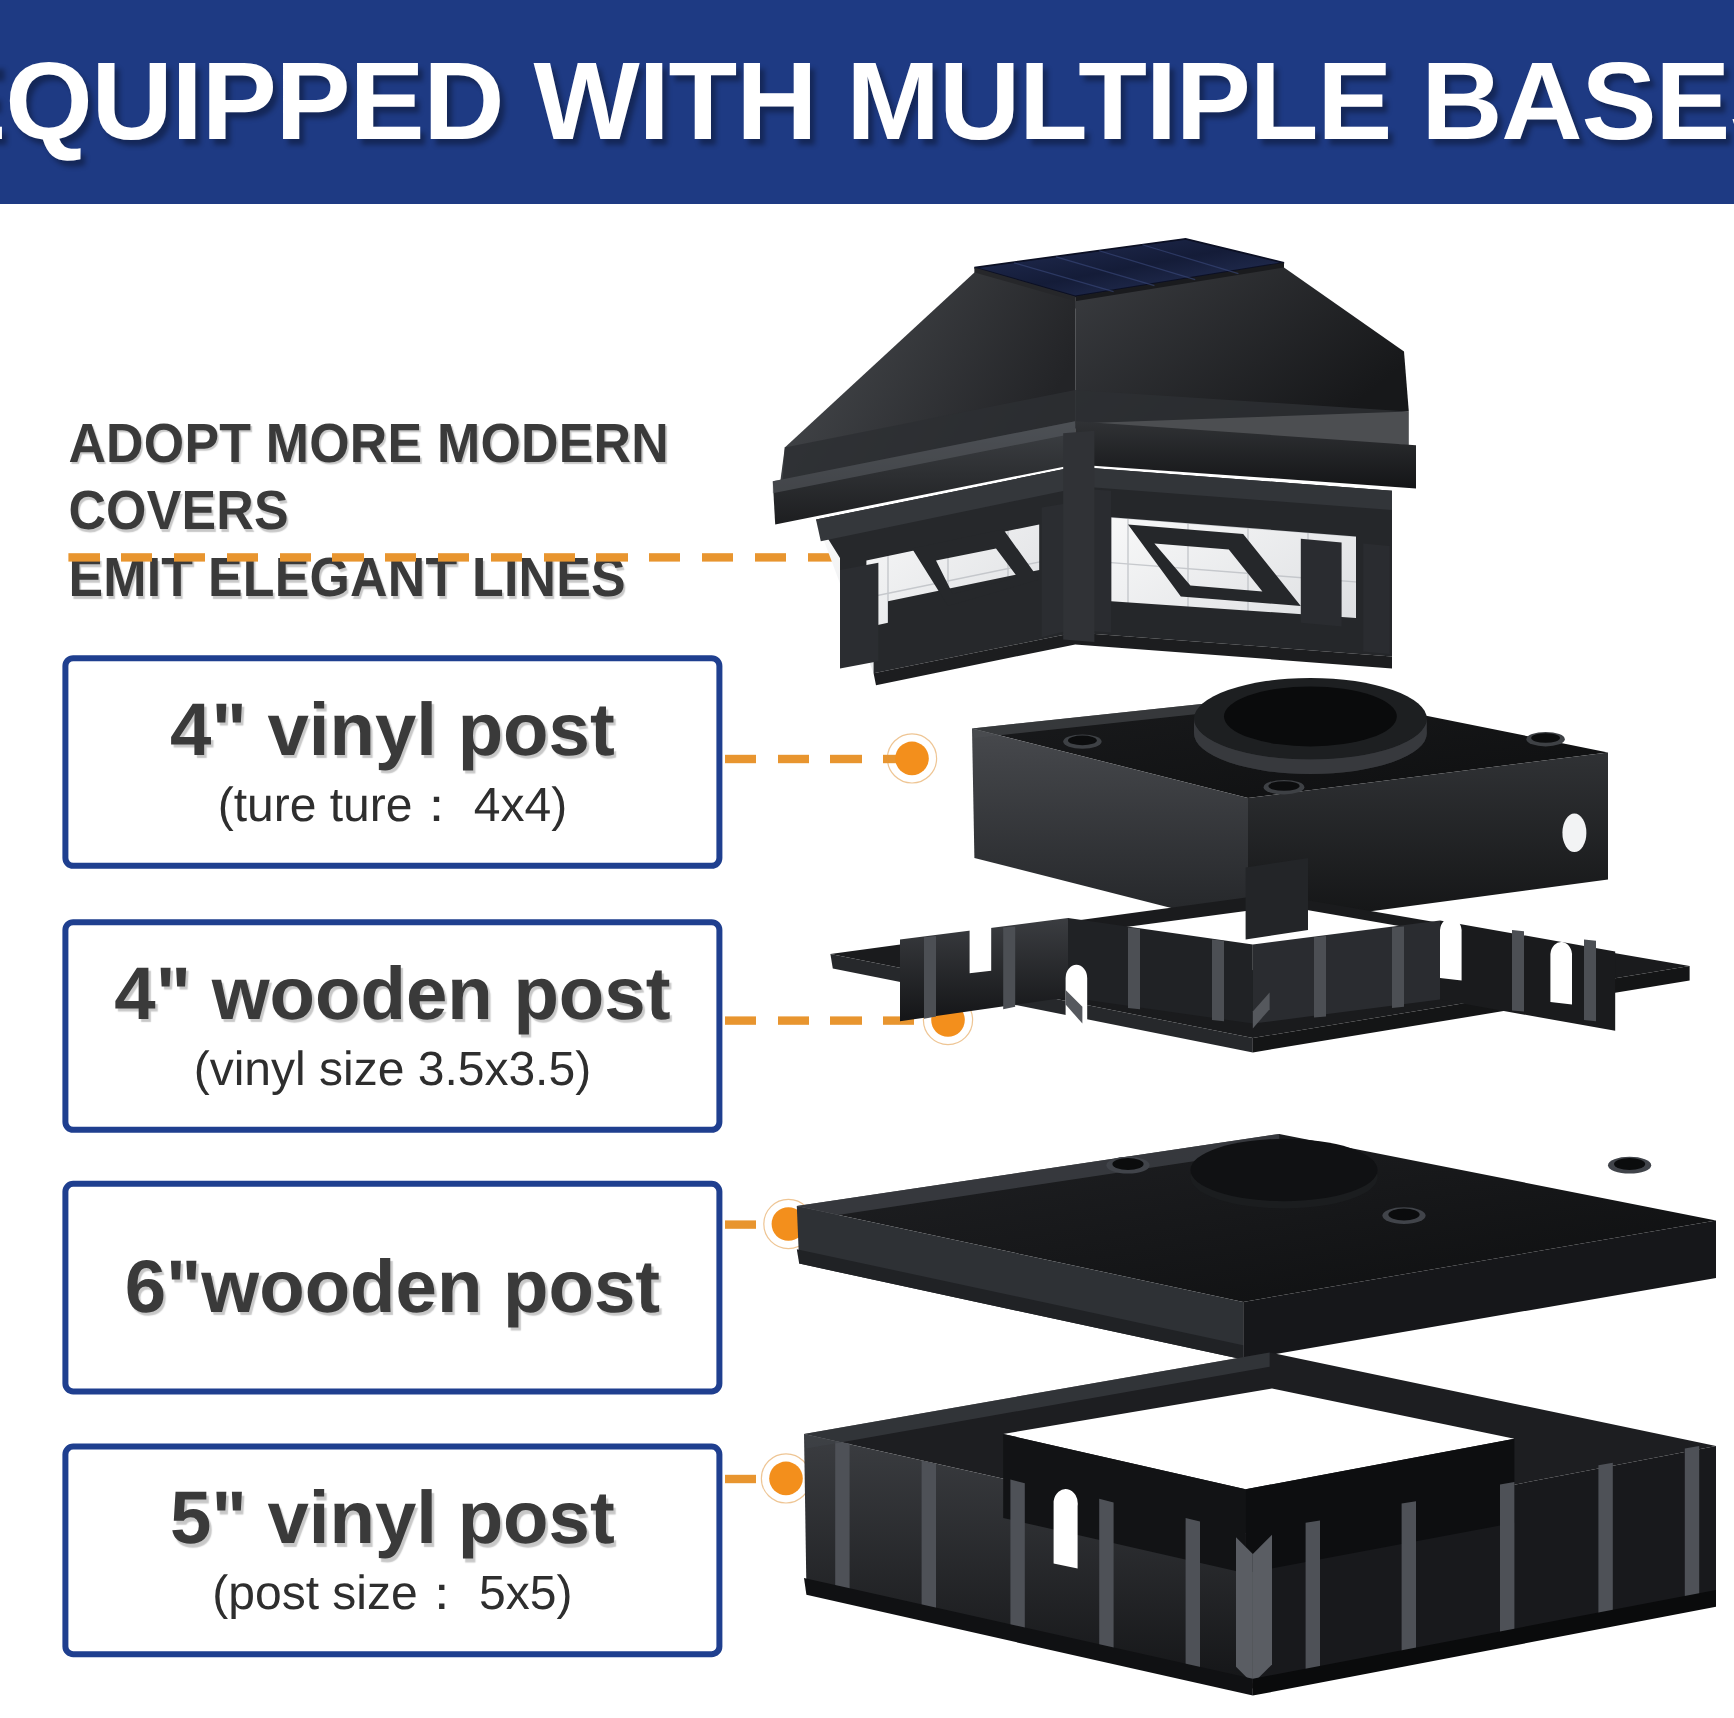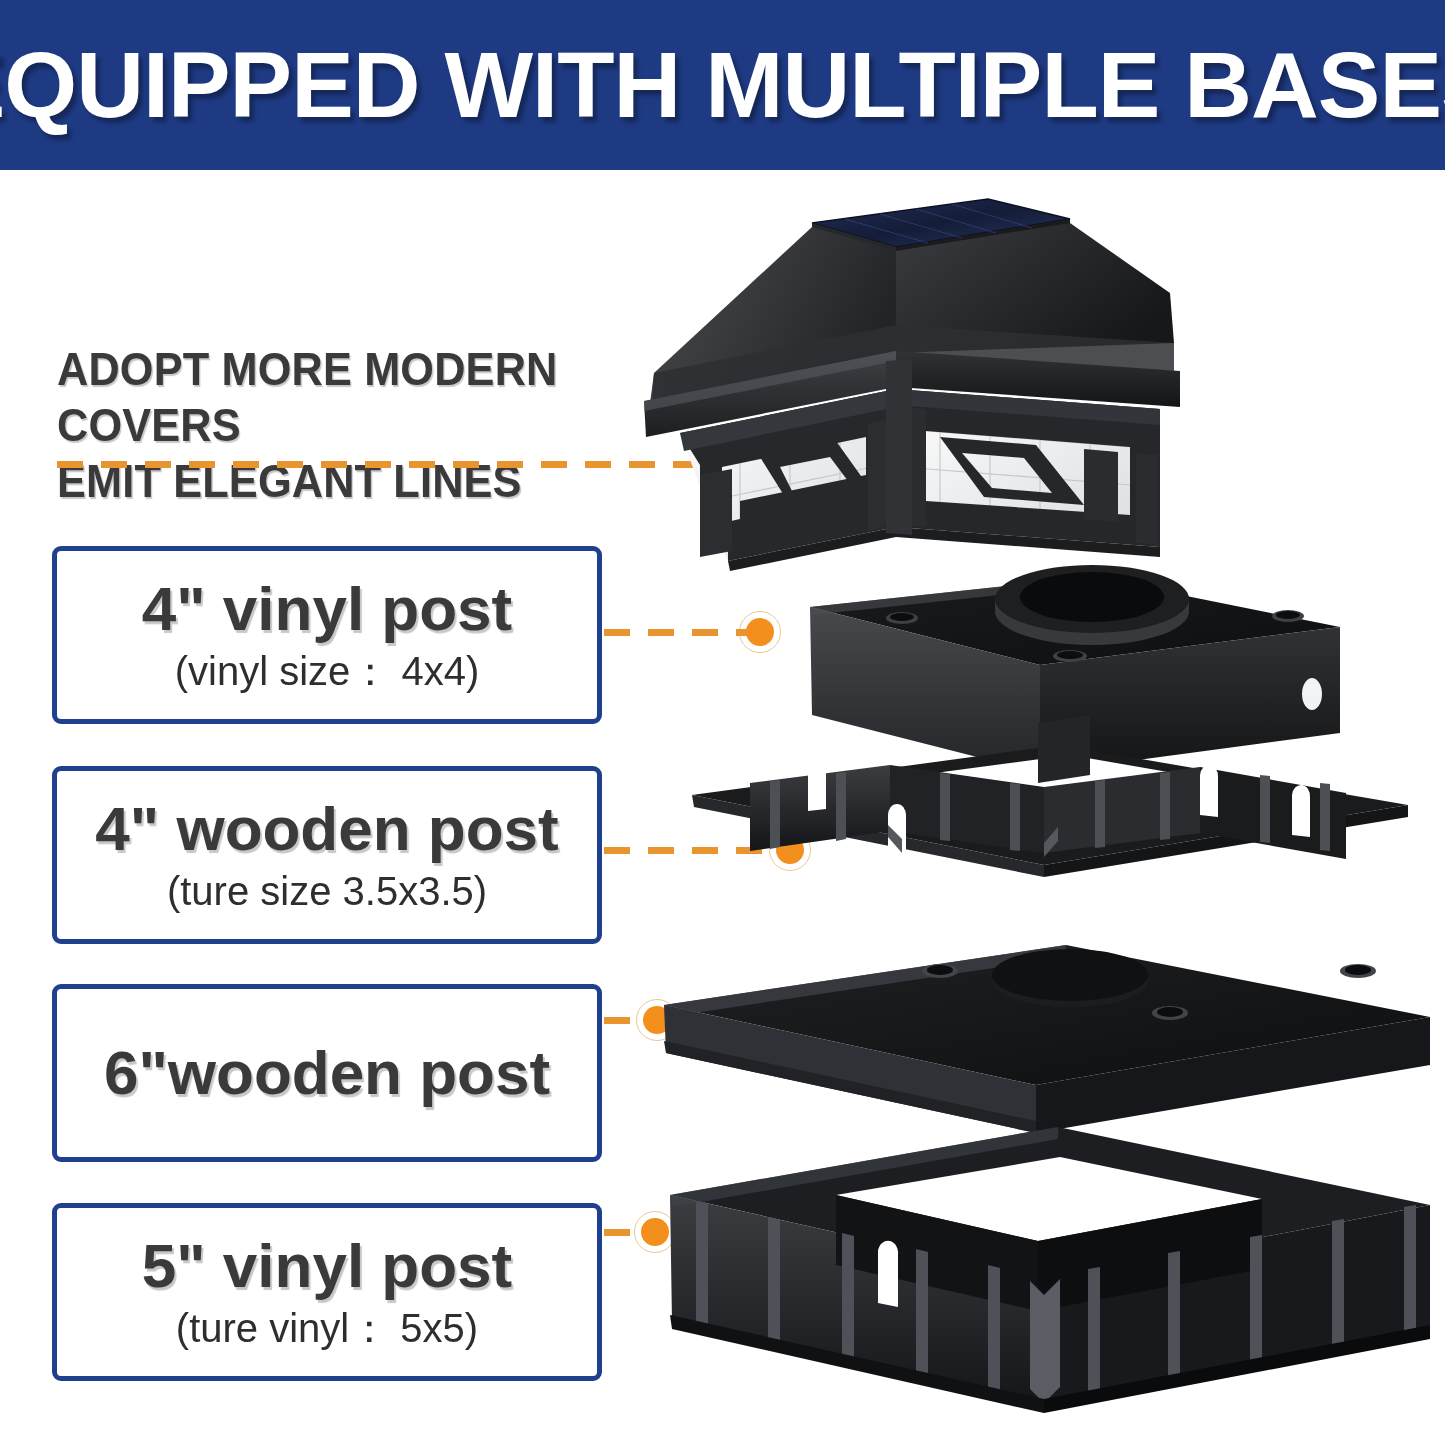--- a/index.html
+++ b/index.html
@@ -104,35 +104,35 @@
 <div class="dot" style="left:769px;top:829px;"></div>
 
 <div class="dash" style="left:604px;top:1017px;width:42px;"></div>
 <div class="dot" style="left:636px;top:999px;"></div>
 
 <div class="dash" style="left:604px;top:1229px;width:40px;"></div>
 <div class="dot" style="left:634px;top:1211px;"></div>
 
 <div class="label-box" style="top:546px;height:178px;">
   <div class="label-main">4" vinyl post</div>
-  <div class="label-sub">(vinyl size：  4x4)</div>
+  <div class="label-sub">(ture ture：  4x4)</div>
 </div>
 
 <div class="label-box" style="top:766px;height:178px;">
   <div class="label-main">4" wooden post</div>
-  <div class="label-sub">(ture size  3.5x3.5)</div>
+  <div class="label-sub">(vinyl size  3.5x3.5)</div>
 </div>
 
 <div class="label-box" style="top:984px;height:178px;">
   <div class="label-main">6"wooden post</div>
 </div>
 
 <div class="label-box" style="top:1203px;height:178px;">
   <div class="label-main">5" vinyl post</div>
-  <div class="label-sub">(ture vinyl：  5x5)</div>
+  <div class="label-sub">(post size：  5x5)</div>
 </div>
 
 <div class="stage">
 <svg viewBox="0 0 805 1257" xmlns="http://www.w3.org/2000/svg">
   <defs>
     <linearGradient id="gRoofL" x1="0" y1="0" x2="1" y2="0.4">
       <stop offset="0" stop-color="#4a4d51"></stop>
           <stop offset="1" stop-color="#232427"></stop>
     </linearGradient>
     <linearGradient id="gRoofR" x1="0" y1="0" x2="1" y2="0.6">

